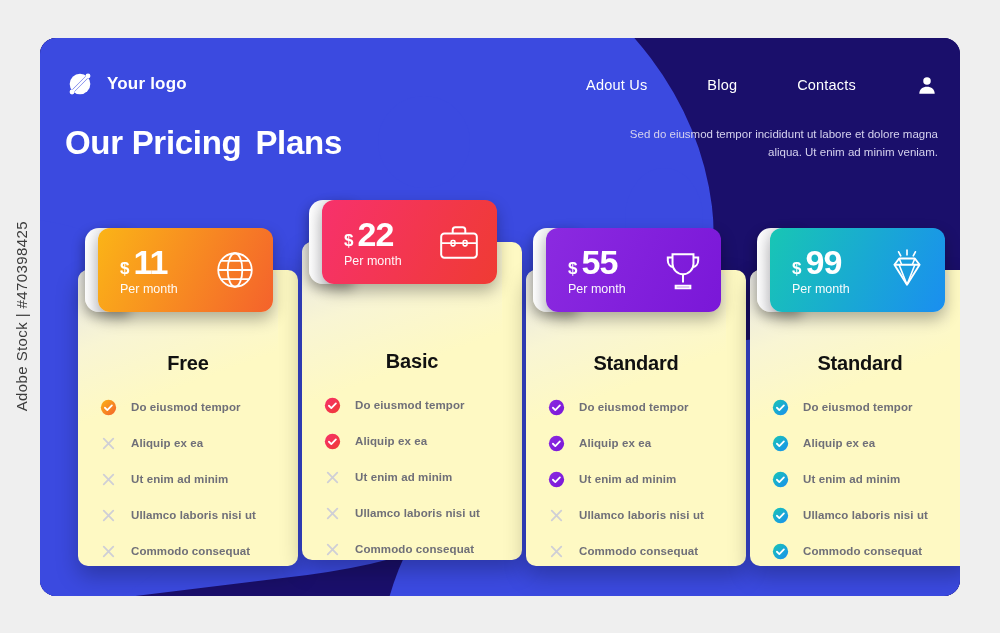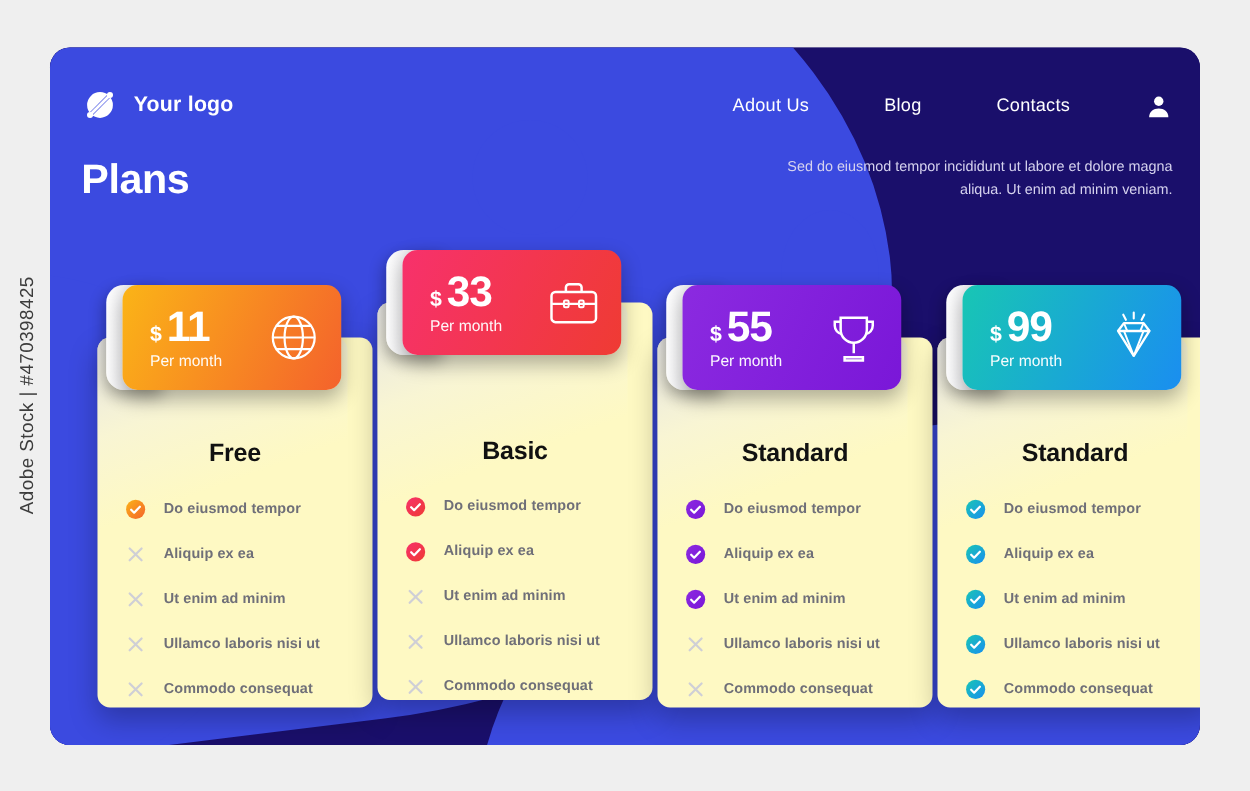--- a/index.html
+++ b/index.html
@@ -158,20 +158,21 @@
         <span class="nav-link">Adout Us</span>
         <span class="nav-link">Blog</span>
         <span class="nav-link">Contacts</span>
         <svg class="nav-avatar" viewBox="0 0 24 24">
           <circle cx="12" cy="7.6" r="4.1" fill="#ffffff"></circle>
           <path d="M3.6 21.5c0-4.7 3.8-7.6 8.4-7.6s8.4 2.9 8.4 7.6z" fill="#ffffff"></path>
         </svg>
       </nav>
 
       <h1 class="headline">
+        <span>Our Pricing</span>
         <span class="h-light">Plans</span>
       </h1>
 
       <p class="subcopy">Sed do eiusmod tempor incididunt ut labore et dolore magna aliqua. Ut enim ad minim veniam.</p>
     </div>
 
     <div class="cards">
         <div class="card" style="left: 23px;">
           <div class="card-body" style="top: 232px; height: 296px; padding-top: 82px;">
             <div class="sheen"></div>
@@ -281,21 +282,21 @@
                 </svg>
                 <span class="feat-txt">Commodo consequat</span>
               </div>
             </div>
           </div>
           <div class="curl" style="top: 162px;"></div>
           <div class="card-head" style="top: 162px; background: linear-gradient(115deg, rgb(247, 49, 108) 0%, rgb(239, 59, 51) 100%);">
             <div class="price-wrap">
               <div class="price-line">
                 <span class="price-cur">$</span>
-                <span class="price-val">33</span>
+                <span class="price-val">22</span>
               </div>
               <div class="price-per">Per month</div>
             </div>
             <svg class="plan-icon" viewBox="0 0 42 42" width="44" height="44">
               <rect x="4" y="13" width="34" height="23" rx="3" fill="none" stroke="#fff" stroke-width="1.9"></rect>
               <path d="M15 13V9.5a2.5 2.5 0 0 1 2.5-2.5h7a2.5 2.5 0 0 1 2.5 2.5V13" fill="none" stroke="#fff" stroke-width="1.9"></path>
               <path d="M4 22h34" stroke="#fff" stroke-width="1.7"></path>
               <rect x="13.5" y="19.5" width="3.6" height="5.2" rx="1" fill="none" stroke="#fff" stroke-width="1.5"></rect>
               <rect x="25" y="19.5" width="3.6" height="5.2" rx="1" fill="none" stroke="#fff" stroke-width="1.5"></rect>
             </svg>

